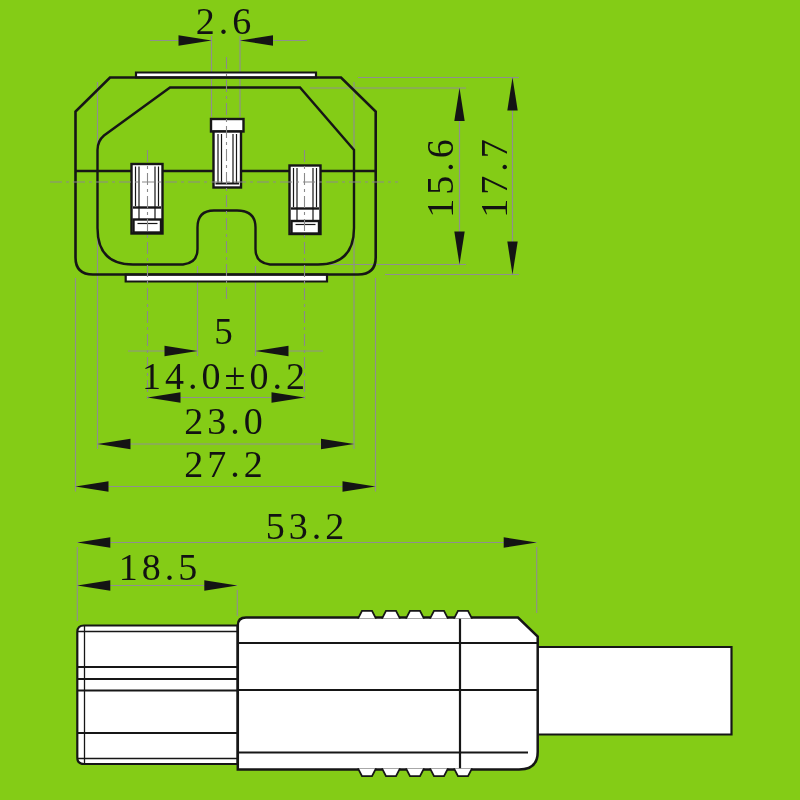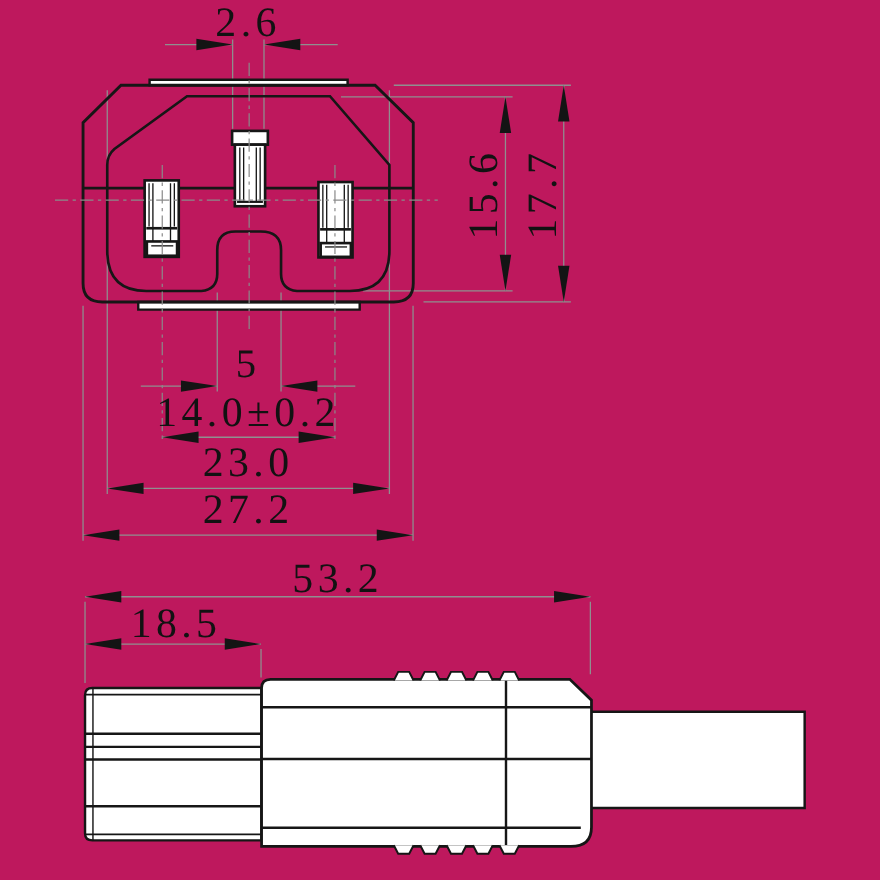--- a/index.html
+++ b/index.html
@@ -1,17 +1,17 @@
 <!DOCTYPE html>
 <html><head>
 <meta charset="utf-8">
 <style>
   html,body{margin:0;padding:0;background:#ffffff;}
   .canvas{
-    position:relative;width:800px;height:800px;background:#be185d;
+    position:relative;width:800px;height:800px;background:#84cc16;
     font-family:"Liberation Serif", serif;
   }
   svg text{
     font-family:"Liberation Serif", serif;
     fill:#121212;
     letter-spacing:4px;
   }
   .geo{stroke:#161616;fill:none;}
   .geo-fill{stroke:#161616;fill:#ffffff;}
   .dimline{stroke:#8f8f8f;stroke-width:1.15;fill:none;}

